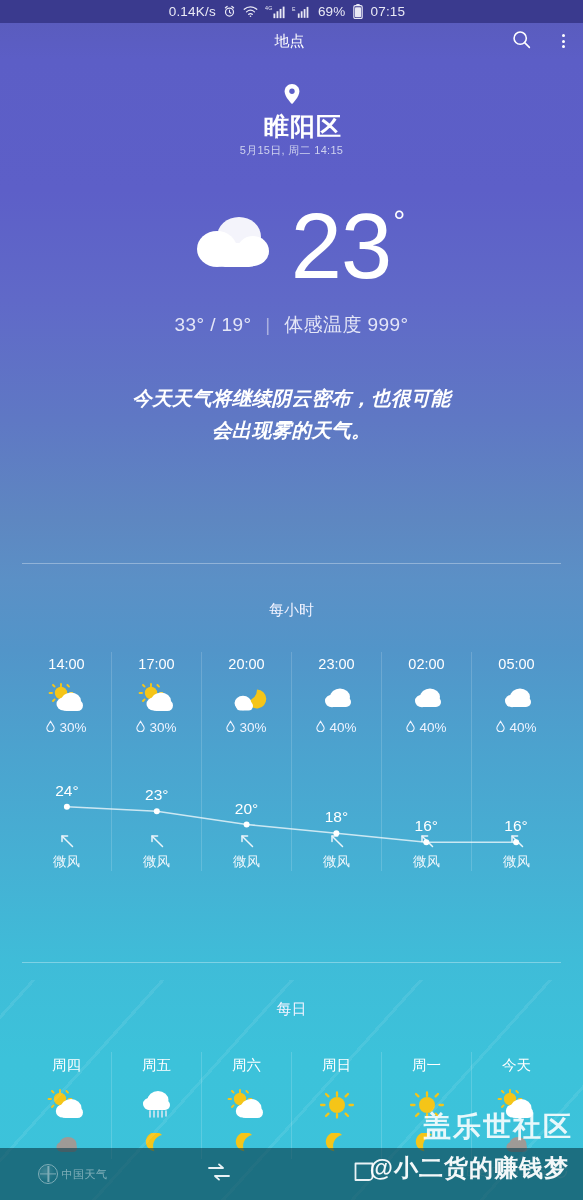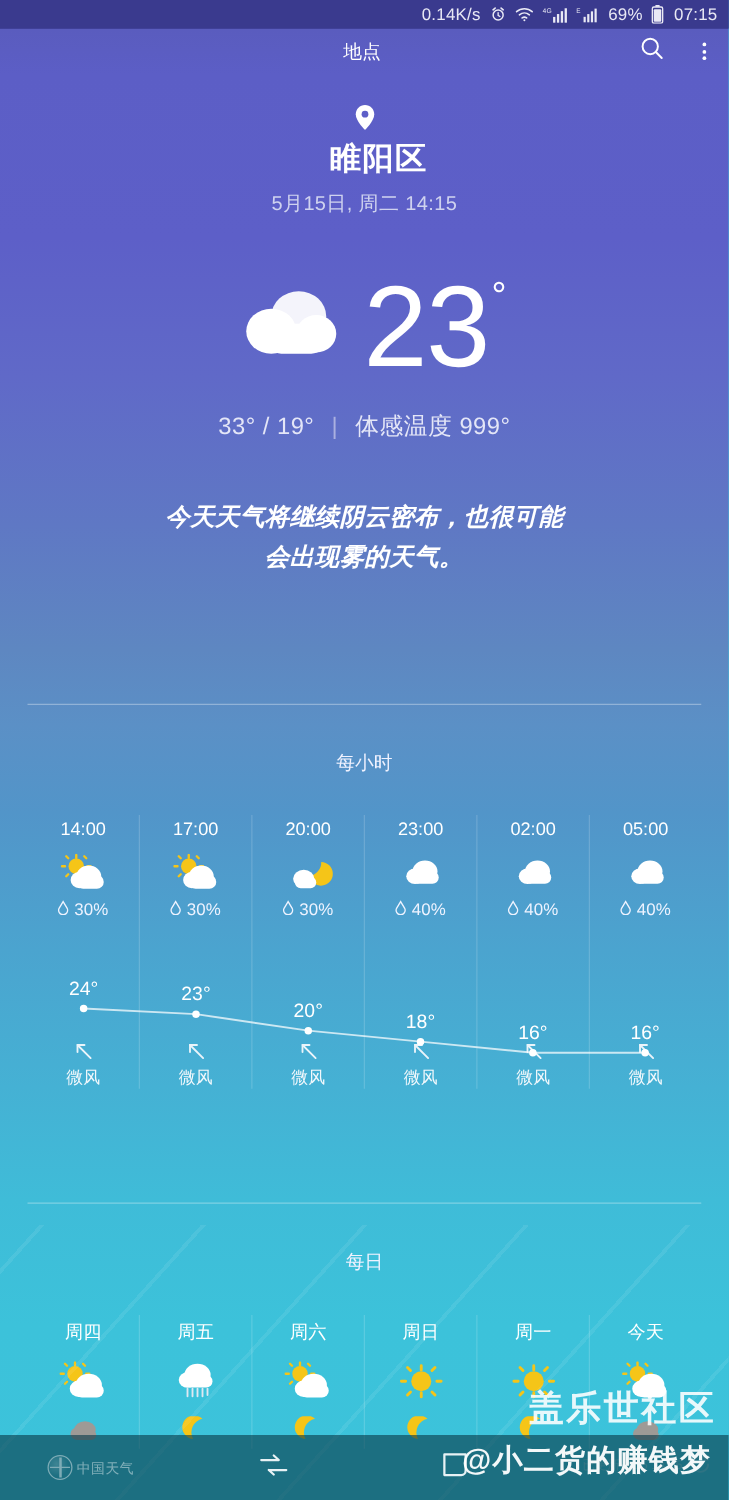--- a/index.html
+++ b/index.html
@@ -38,21 +38,21 @@
       rgba(255,255,255,0) 0px,
       rgba(255,255,255,0) 74px,
       rgba(255,255,255,.22) 74px,
       rgba(255,255,255,.22) 77px,
       rgba(255,255,255,0) 77px,
       rgba(255,255,255,0) 96px);
   }
   
   .statusbar {
     position:absolute; top:0; left:0; right:0; height:23px;
-    display:flex; align-items:center; justify-content:flex-end;
+    display:flex; align-items:center; justify-content:center;
     gap:7px; padding-right:9px;
     font-size:13.5px; color:#e9e9f5; letter-spacing:.2px;
     background:#3a3a8e;
     z-index:6;
   }
   .sb-net { font-size:13.5px; }
   .sb-ico { display:inline-flex; align-items:center; }
   .sb-pct { font-size:13.5px; }
   .sb-clock { font-size:13.5px; margin-left:1px; }
   
@@ -67,21 +67,21 @@
   .appbar-actions {
     position:absolute; right:6px; display:flex; align-items:center; gap:14px;
   }
   .icon-btn { width:28px; height:28px; display:flex; align-items:center; justify-content:center; cursor:pointer; }
   .dots { display:flex; flex-direction:column; gap:2.5px; align-items:center; }
   .dots i { width:3px; height:3px; background:#fff; border-radius:50%; display:block; }
   
   .current { position:absolute; top:62px; left:0; right:0; text-align:center; }
   .pin { margin:22px auto 6px; width:16px; height:20px; display:block; }
   .city { font-size:25px; font-weight:bold; letter-spacing:1px;padding-left:23px; }
-  .datetime { font-size:16px; color:#cfd2ef; margin-top:10px; letter-spacing:.3px; }
+  .datetime { font-size:11px; color:#cfd2ef; margin-top:0; letter-spacing:.3px; }
   .temp-row {
     display:flex; align-items:center; justify-content:center;
     margin-top:42px; gap:14px; padding-left:10px;
   }
   .big-temp {
     font-size:92px; font-weight:200; line-height:1;
     letter-spacing:-1px; position:relative; display:inline-block;
   }
   .big-temp sup { font-size:30px; font-weight:200; vertical-align:top; position:relative; top:6px; left:2px; }
   .hilo { margin-top:20px; font-size:19px; color:#e4e6f7; letter-spacing:.4px; }

